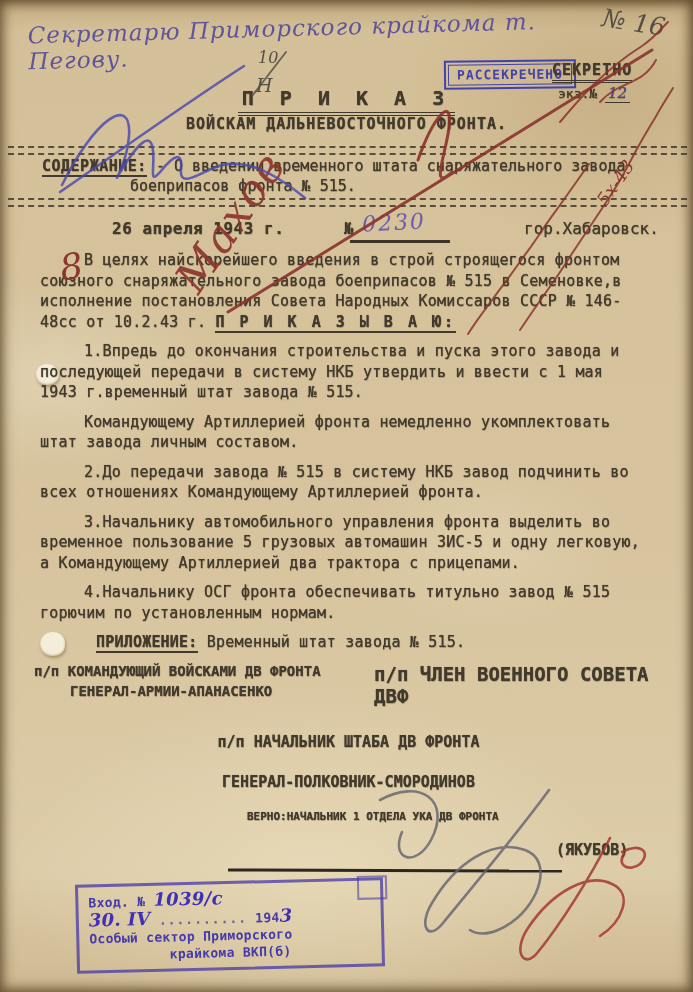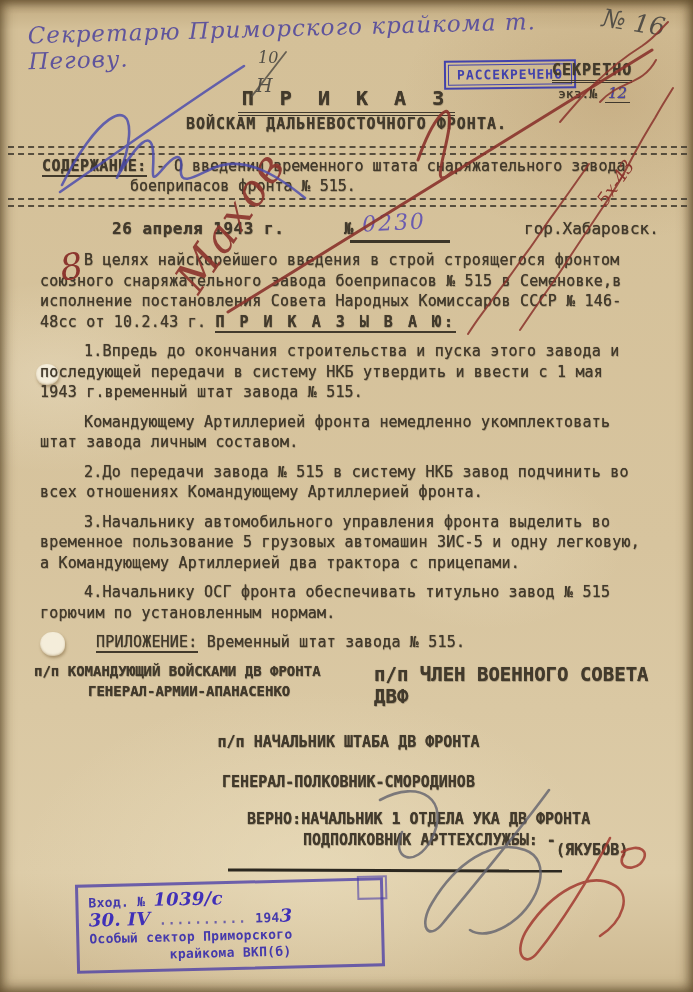--- a/index.html
+++ b/index.html
@@ -39,31 +39,31 @@
   .content-line2{margin-left:88px;margin-top:2px;}
   .date{left:112px;top:219px;font-size:16px;font-weight:bold;letter-spacing:.5px;}
   .numprefix{left:344px;top:219px;font-size:16px;font-weight:bold;}
   .numval{left:362px;top:210px;font-size:22px;color:#6a5bb0;letter-spacing:2px;transform:rotate(-3deg);}
   .numline{left:350px;top:240px;width:100px;height:2.5px;background:#3c3527;}
   .city{left:524px;top:219px;font-size:16px;font-weight:normal;}
   .body-text{left:40px;top:250px;width:600px;font-size:15px;line-height:20.5px;letter-spacing:.2px;}
   .body-text p{margin:0 0 9px 0;text-indent:44px;}
   .order{font-weight:bold;letter-spacing:3px;border-bottom:2px solid #423a2c;}
   .attach{margin-top:4px;}
-  .attach .lbl{font-weight:normal;border-bottom:2px solid #423a2c;margin-top:24px;}
+  .attach .lbl{font-weight:bold;border-bottom:2px solid #423a2c;margin-top:24px;}
   .sig-left{left:34px;top:663px;font-size:14px;font-weight:bold;width:340px;}
   .sig-right{left:374px;top:663px;font-size:19px;font-weight:bold;width:310px;}
-  .sig-left .name{margin-left:54px;margin-top:4px;}
+  .sig-left .name{margin-left:36px;margin-top:4px;}
   .sig-right .name{margin-left:48px;margin-top:4px;}
   .sig-center{left:4px;right:0;top:733px;text-align:center;font-size:15px;font-weight:bold;}
   .sig-center .name{margin-top:22px;}
   .foot-left{left:30px;top:797px;font-size:15px;font-weight:bold;}
   .foot-left .copies{border-bottom:2px solid #423a2c;display:inline-block;}
   .foot-left .ref{margin-top:4px;font-weight:bold;}
-  .verno{left:247px;top:810px;font-size:15px;font-weight:bold;width:430px;}
+  .verno{left:247px;top:810px;font-size:11px;font-weight:bold;width:430px;}
   .verno .l2{margin-left:56px;margin-top:3px;}
   .sigline{left:228px;top:869px;width:334px;height:3px;background:#2c2820;transform:rotate(.2deg);}
   .yakubov{left:556px;top:841px;font-size:15px;font-weight:bold;}
   .entry-stamp{left:76px;top:881px;width:282px;padding:5px 10px 6px 10px;border:3px solid rgba(62,50,168,.72);
     color:#453aac;transform:rotate(-1.4deg);}
   .entry-stamp .notch{position:absolute;right:-7px;top:-5px;width:26px;height:20px;border:2px solid rgba(62,50,168,.55);}
   .entry-stamp .row{font-size:13px;font-weight:bold;letter-spacing:.3px;line-height:17px;white-space:nowrap;}
   .entry-stamp .hv{font-family:"DejaVu Serif",serif;font-style:italic;font-weight:bold;color:#4030b8;font-size:18px;}
   .entry-stamp .dots{letter-spacing:1px;color:rgba(62,50,168,.7);}
   .entry-stamp .c{text-align:center;}
@@ -143,21 +143,20 @@
   <div class="abs typed sig-right">
     <div>п/п ЧЛЕН ВОЕННОГО СОВЕТА ДВФ</div>
   </div>
   <div class="abs typed sig-center">
     <div>п/п НАЧАЛЬНИК ШТАБА ДВ ФРОНТА</div>
     <div class="name">ГЕНЕРАЛ-ПОЛКОВНИК-СМОРОДИНОВ</div>
   </div>
 
   <div class="abs typed verno">
     <div>ВЕРНО:НАЧАЛЬНИК 1 ОТДЕЛА УКА ДВ ФРОНТА</div>
-    <div class="l2">ПОДПОЛКОВНИК АРТТЕХСЛУЖБЫ: -</div>
   </div>
   <div class="abs sigline"></div>
   <div class="abs typed yakubov">(ЯКУБОВ)</div>
 
   <div class="abs entry-stamp">
     <div class="notch"></div>
     <div class="row">
       <span>Вход. №</span>
       <span class="hv">1039/с</span>
     </div>

